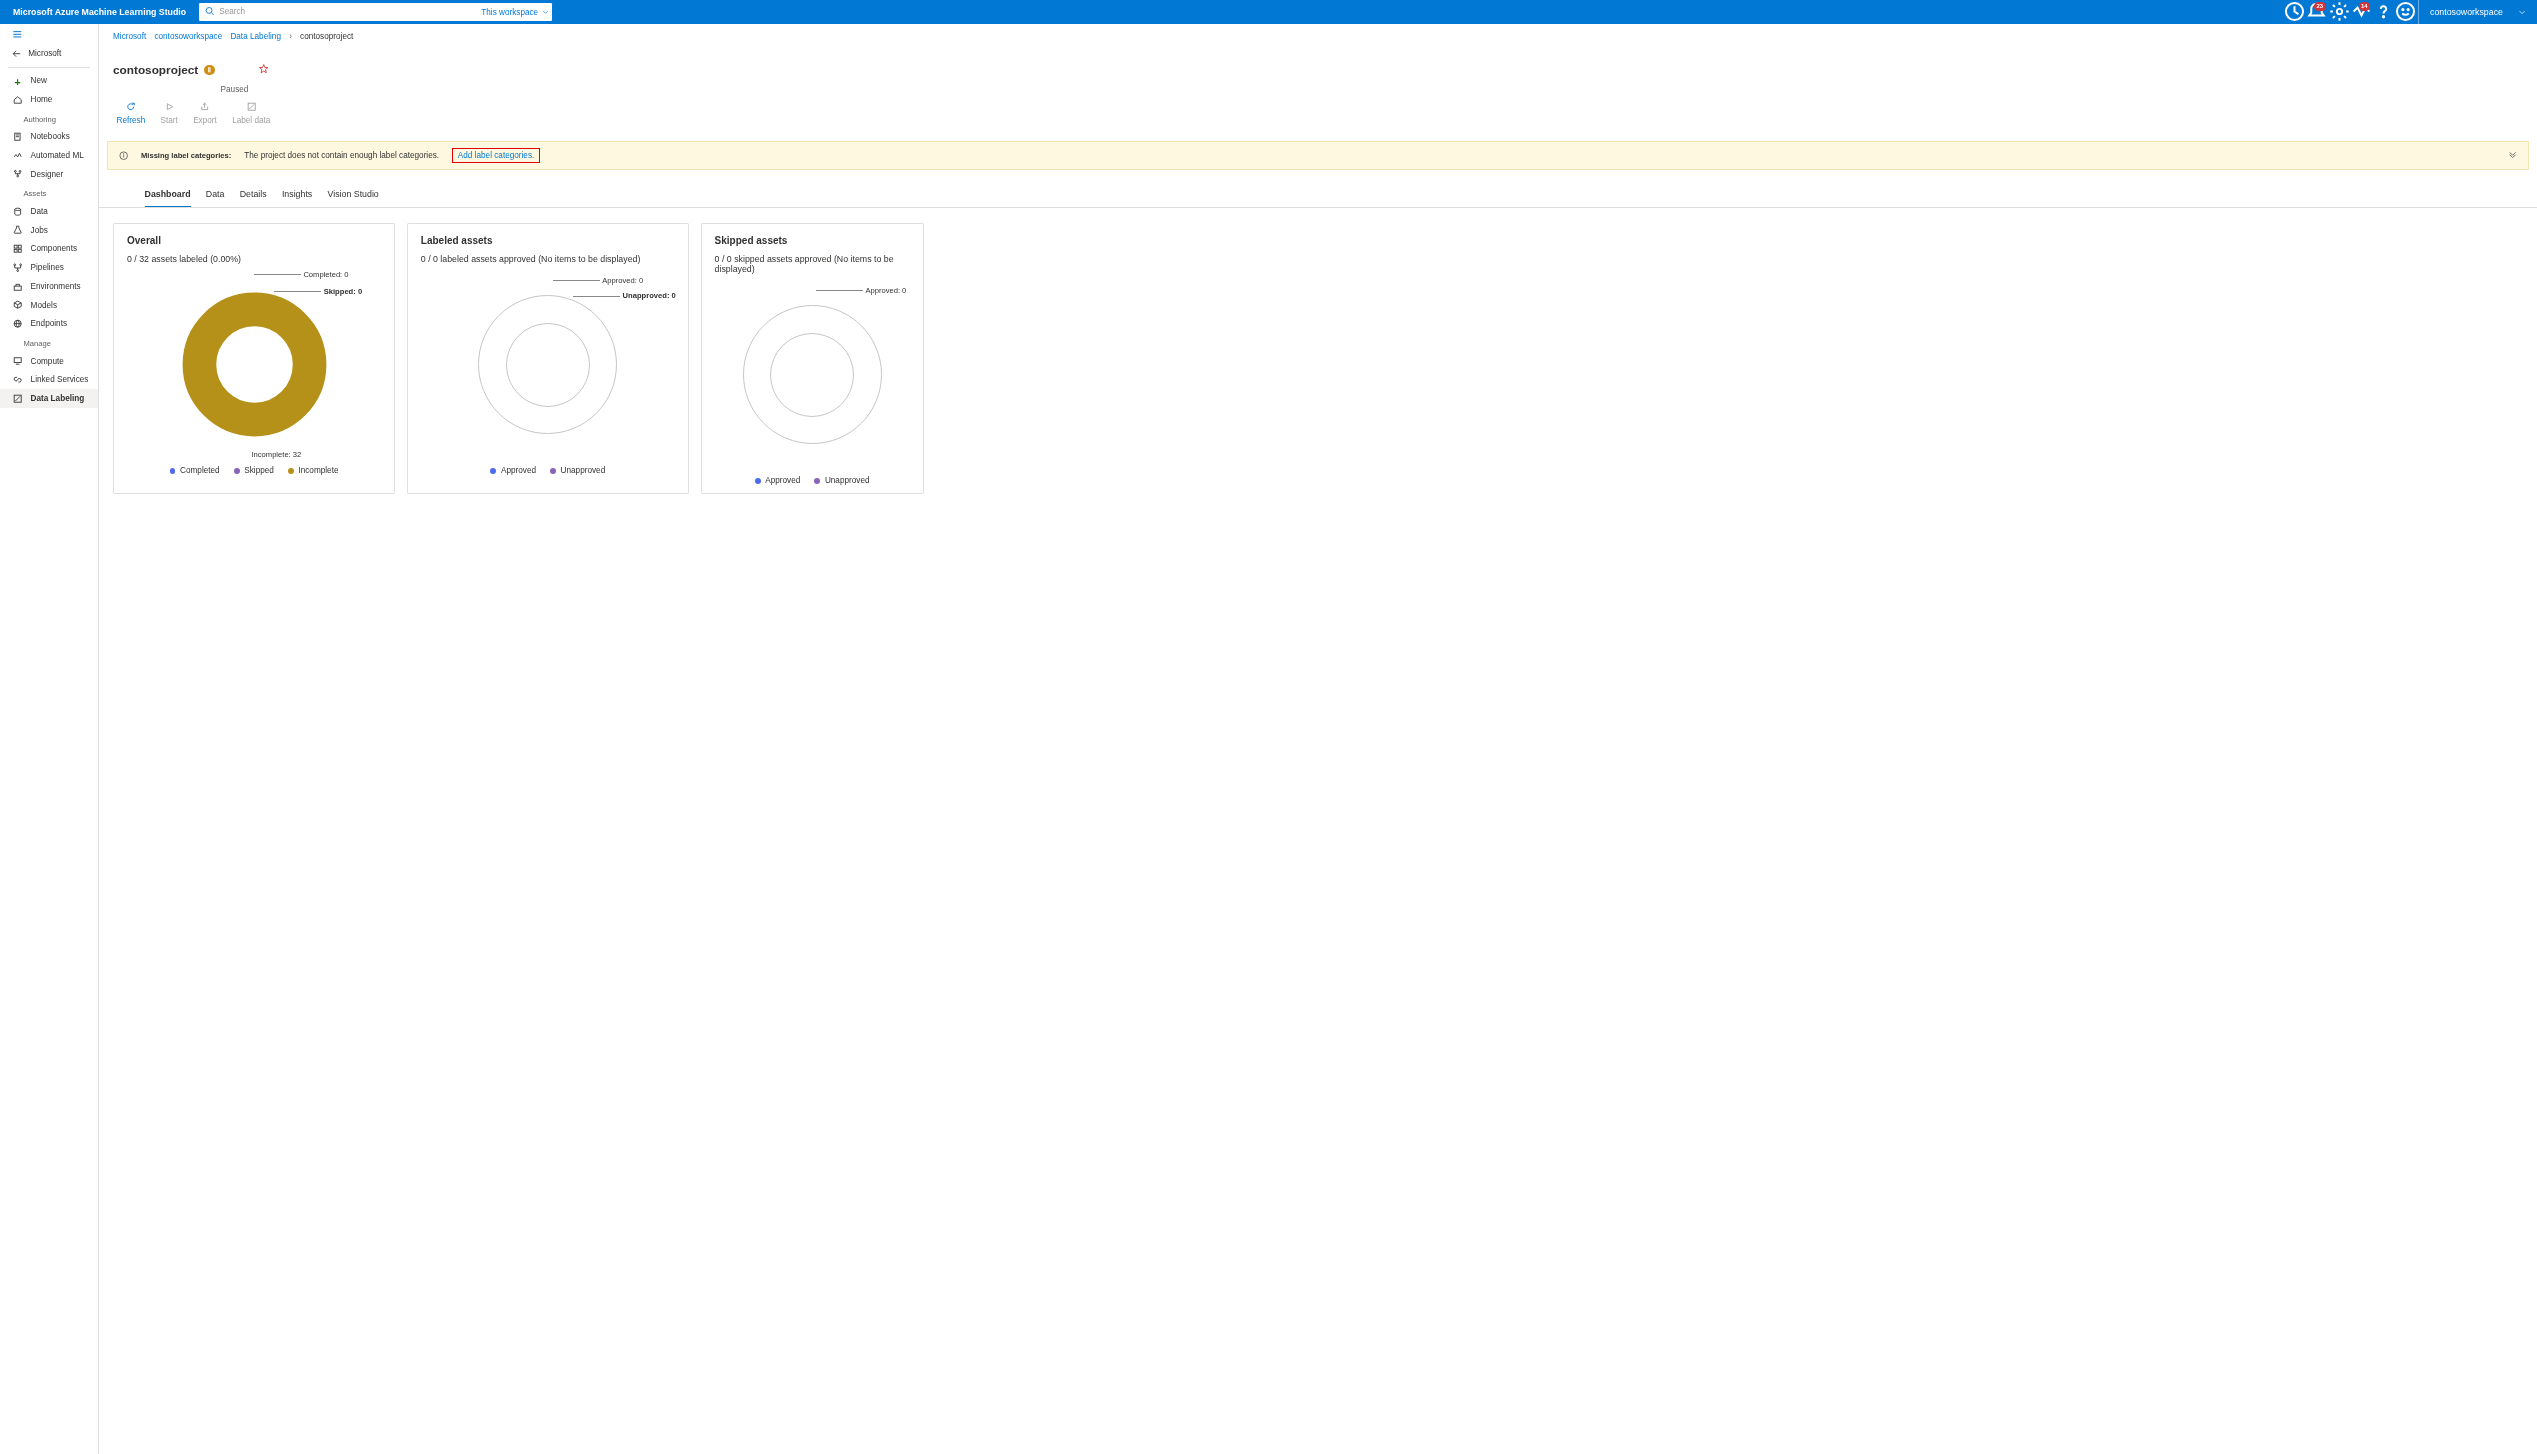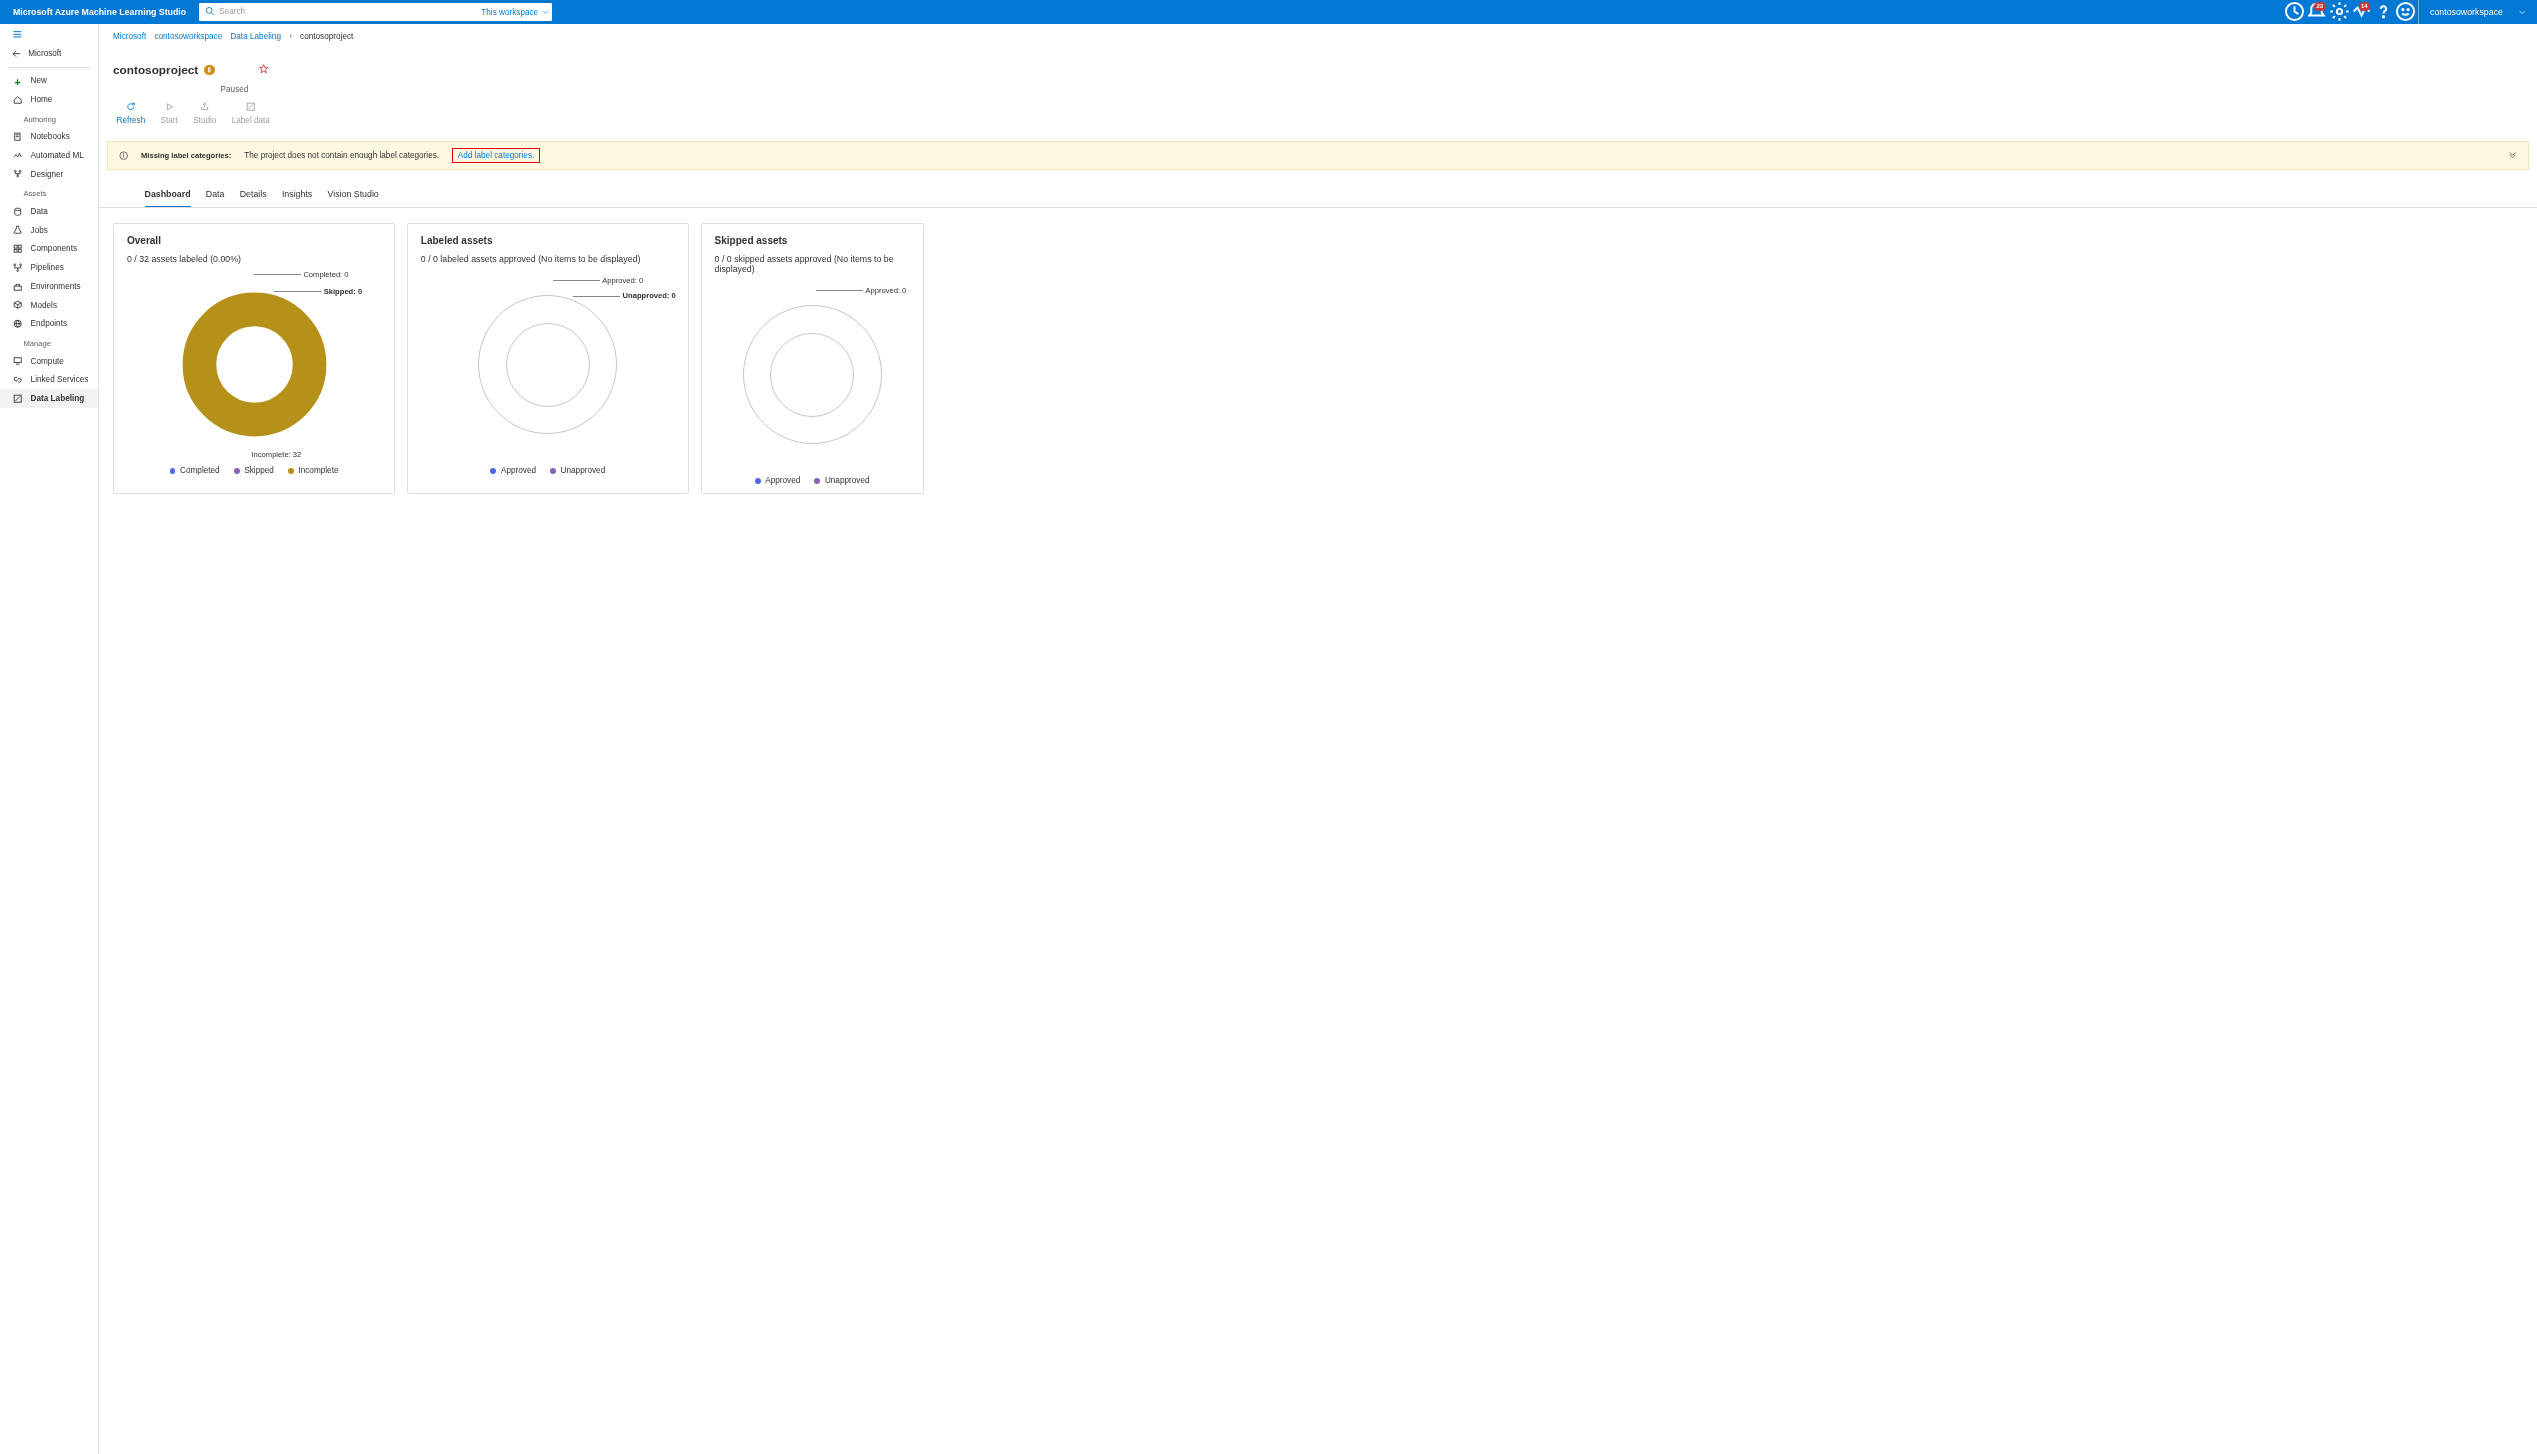--- a/index.html
+++ b/index.html
@@ -315,21 +315,21 @@
       <div class="actbtn disabled">
         <svg viewBox="0 0 16 16">
             <polygon points="4 3 13 8 4 13"></polygon>
           </svg>
         <span>Start</span>
       </div>
       <div class="actbtn disabled">
         <svg viewBox="0 0 16 16">
             <path d="M3 8v5h10V8M8 2v8M5 5l3-3 3 3"></path>
           </svg>
-        <span>Studio</span>
+        <span>Export</span>
       </div>
       <div class="actbtn disabled">
         <svg viewBox="0 0 16 16">
             <rect x="2" y="2" width="12" height="12"></rect>
             <path d="M4 12l8-8"></path>
           </svg>
         <span>Label data</span>
       </div>
     </div>
 

